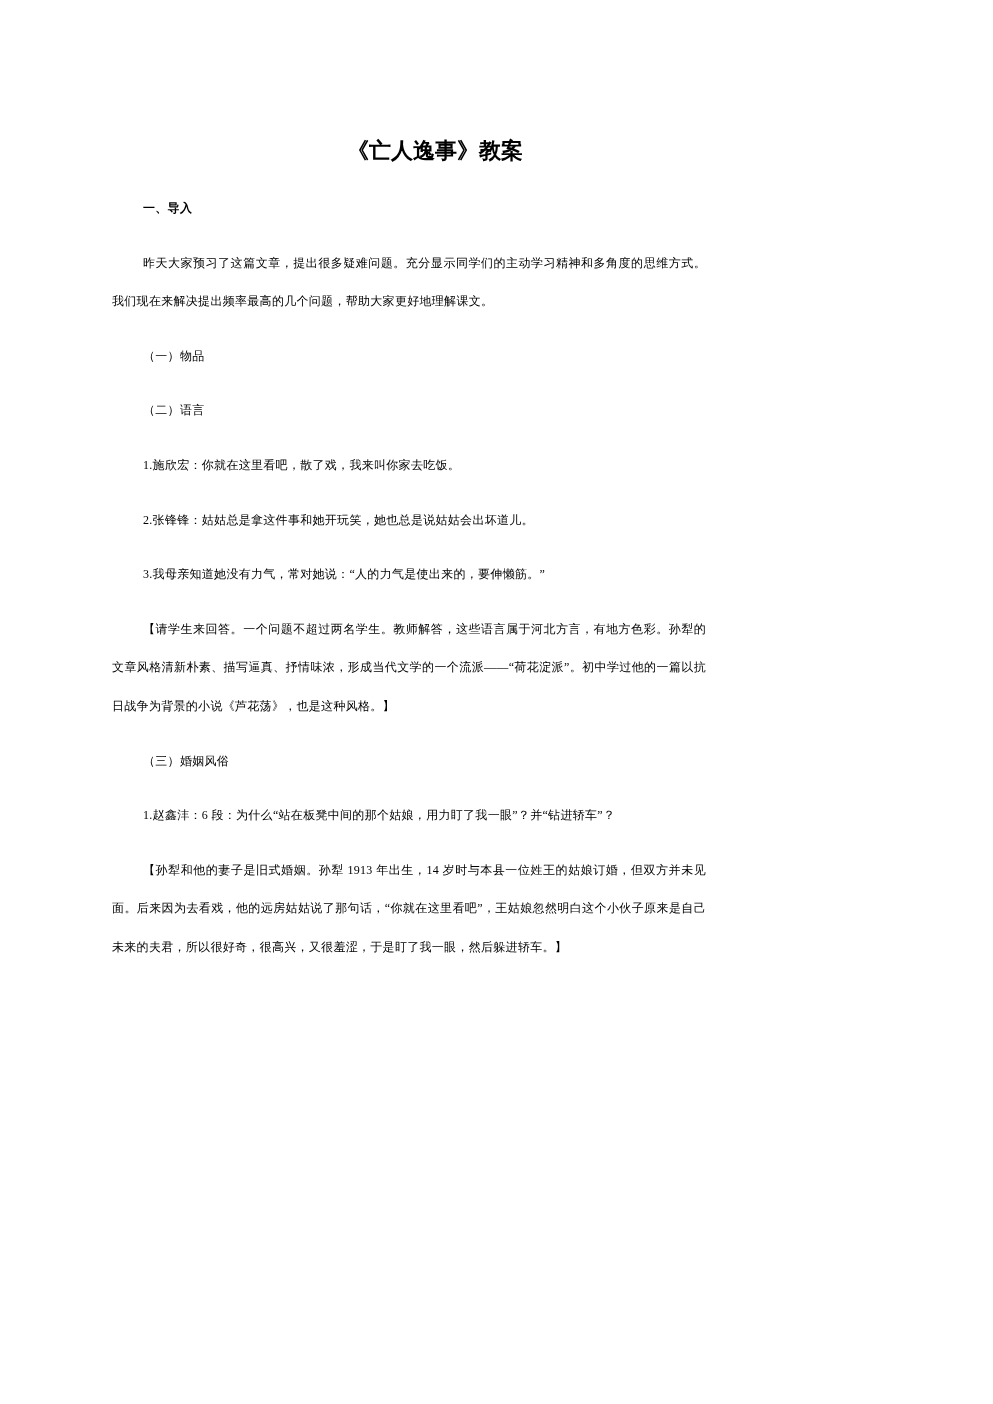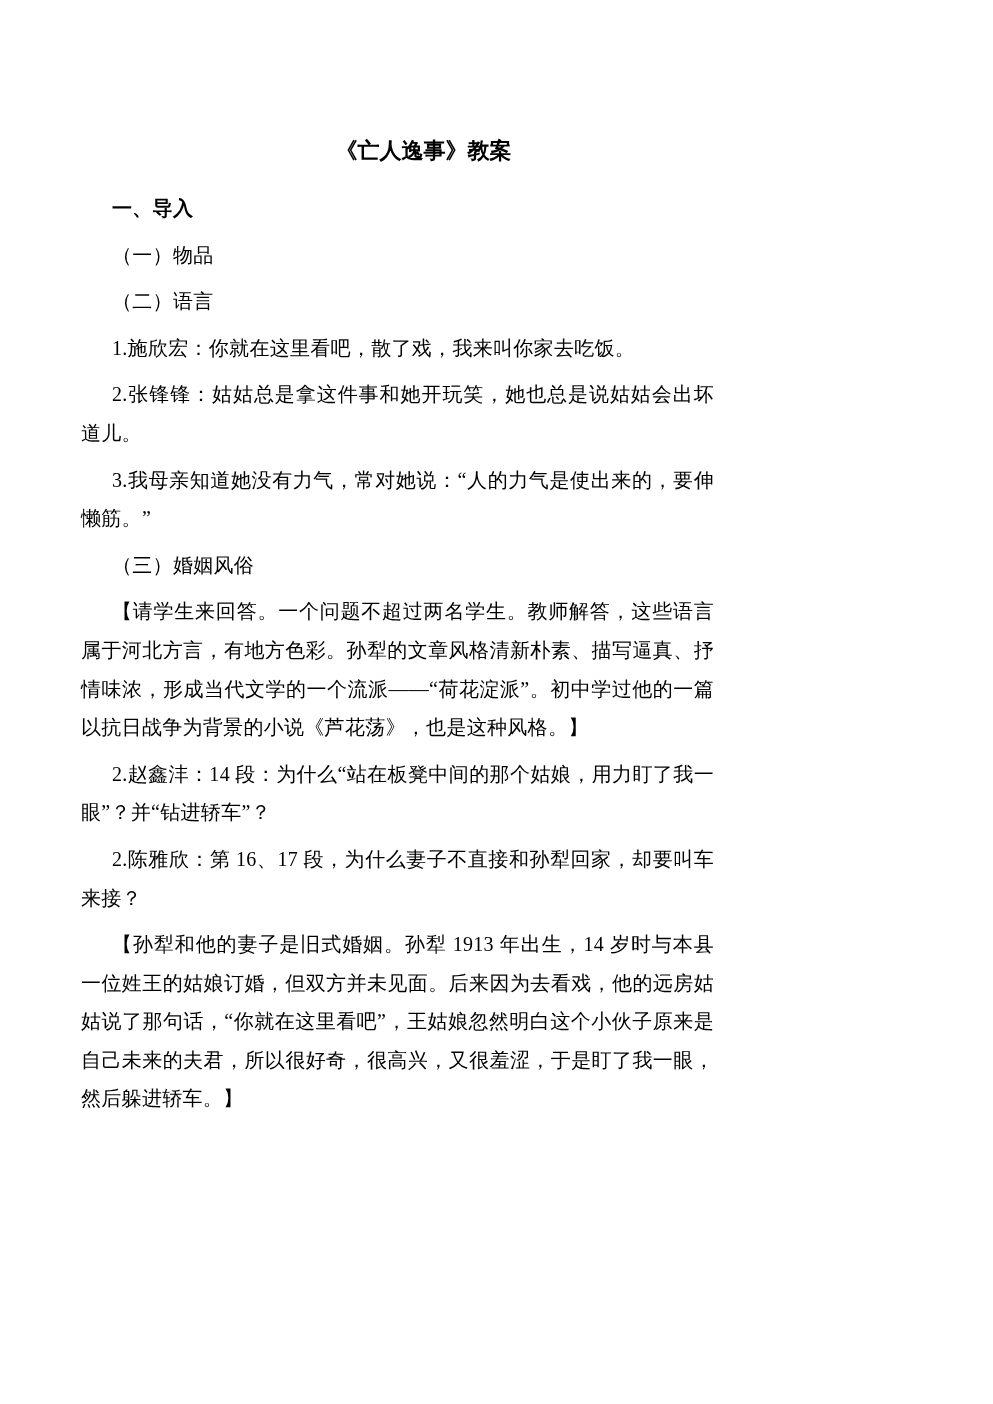--- a/index.html
+++ b/index.html
@@ -6,59 +6,59 @@
     margin: 0;
     padding: 0;
     background: #ffffff;
   }
   .page {
     position: relative;
     width: 854px;
     height: 1404px;
     background: #ffffff;
     box-sizing: border-box;
-    padding: 134px 132px 0 73px;
+    padding: 134px 132px 0 96px;
     overflow: hidden;
     font-family: "Liberation Serif", "DejaVu Serif", serif;
     color: #000000;
   }
   .doc-title {
     font-size: 22px;
     font-weight: bold;
     line-height: 34px;
     text-align: center;
     margin: 0 0 21px 0;
     position: relative;
     left: 26px;
     white-space: nowrap;
   }
   .para {
-    font-size: 20px;
+    font-size: 12px;
     line-height: 38.6px;
-    margin: 8px;
+    margin: 16px;
     text-align: justify;
     text-justify: inter-ideograph;
     text-indent: 31px;
     word-break: break-all;
     letter-spacing: 0.3px;
   }
   .para.heading {
     font-weight: bold;
   }
 </style>
 </head>
 <body>
 
 <div class="page">
   <h1 class="doc-title">《亡人逸事》教案</h1>
 
   <p class="para heading">一、导入</p>
+  <p class="para">昨天大家预习了这篇文章，提出很多疑难问题。充分显示同学们的主动学习精神和多角度的思维方式。我们现在来解决提出频率最高的几个问题，帮助大家更好地理解课文。</p>
   <p class="para">（一）物品</p>
   <p class="para">（二）语言</p>
   <p class="para">1.施欣宏：你就在这里看吧，散了戏，我来叫你家去吃饭。</p>
   <p class="para">2.张锋锋：姑姑总是拿这件事和她开玩笑，她也总是说姑姑会出坏道儿。</p>
   <p class="para">3.我母亲知道她没有力气，常对她说：“人的力气是使出来的，要伸懒筋。”</p>
+  <p class="para">【请学生来回答。一个问题不超过两名学生。教师解答，这些语言属于河北方言，有地方色彩。孙犁的文章风格清新朴素、描写逼真、抒情味浓，形成当代文学的一个流派——“荷花淀派”。初中学过他的一篇以抗日战争为背景的小说《芦花荡》，也是这种风格。】</p>
   <p class="para">（三）婚姻风俗</p>
-  <p class="para">【请学生来回答。一个问题不超过两名学生。教师解答，这些语言属于河北方言，有地方色彩。孙犁的文章风格清新朴素、描写逼真、抒情味浓，形成当代文学的一个流派——“荷花淀派”。初中学过他的一篇以抗日战争为背景的小说《芦花荡》，也是这种风格。】</p>
-  <p class="para">2.赵鑫沣：14 段：为什么“站在板凳中间的那个姑娘，用力盯了我一眼”？并“钻进轿车”？</p>
-  <p class="para">2.陈雅欣：第 16、17 段，为什么妻子不直接和孙犁回家，却要叫车来接？</p>
+  <p class="para">1.赵鑫沣：6 段：为什么“站在板凳中间的那个姑娘，用力盯了我一眼”？并“钻进轿车”？</p>
   <p class="para">【孙犁和他的妻子是旧式婚姻。孙犁 1913 年出生，14 岁时与本县一位姓王的姑娘订婚，但双方并未见面。后来因为去看戏，他的远房姑姑说了那句话，“你就在这里看吧”，王姑娘忽然明白这个小伙子原来是自己未来的夫君，所以很好奇，很高兴，又很羞涩，于是盯了我一眼，然后躲进轿车。】</p>
 </div>
 
 </body></html>

